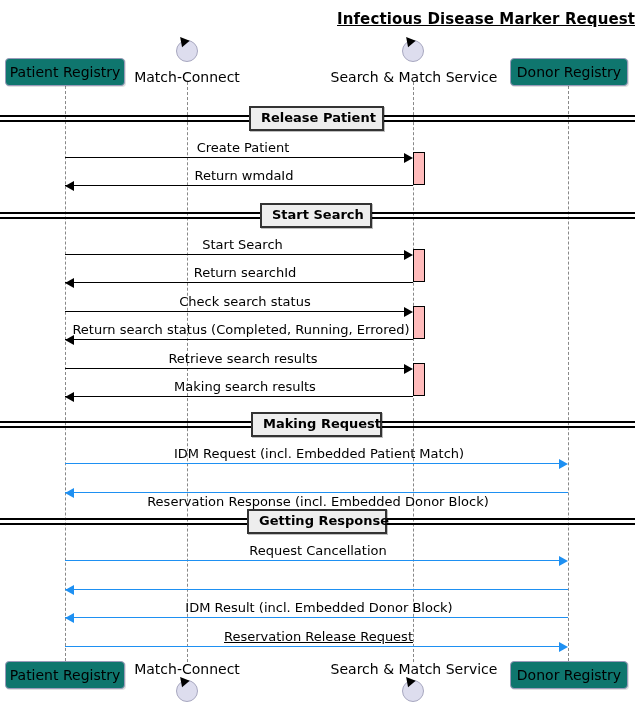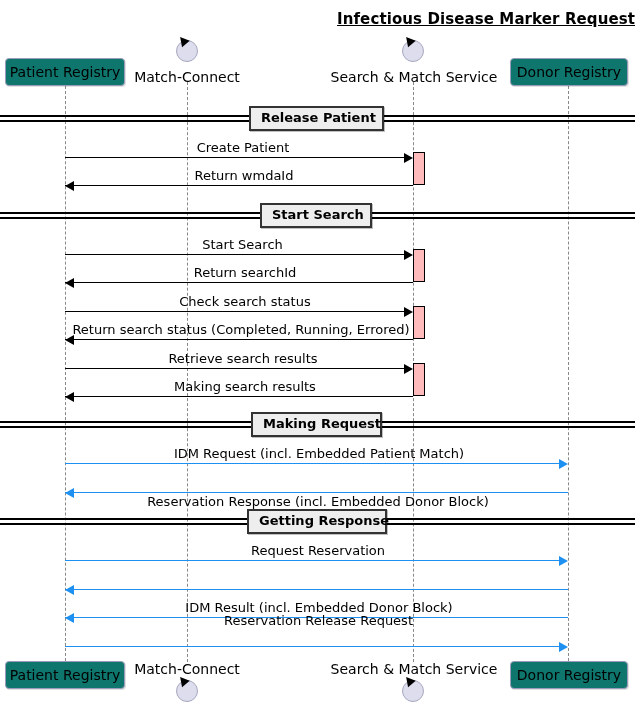--- a/index.html
+++ b/index.html
@@ -259,35 +259,35 @@
   <div class="msg-line blue" style="left:65px; top:492px; width:503px;"></div>
   <div class="msg-head blue-left" style="left:65px; top:488px;"></div>
 
   <div class="sep-line" style="top:518px;"></div>
   <div class="sep-line" style="top:523px;"></div>
   <div class="sep-label" style="left:247px; top:509px; width:140px;">
     <span>Getting Response</span>
   </div>
 
   <div class="msg-label" style="left:238px; top:543px; width:160px;">
-    <span>Request Reservation</span>
+    <span>Request Cancellation</span>
   </div>
   <div class="msg-line blue" style="left:65px; top:560px; width:499px;"></div>
   <div class="msg-head blue-right" style="left:559px; top:556px;"></div>
 
   <div class="msg-line blue" style="left:65px; top:589px; width:503px;"></div>
   <div class="msg-head blue-left" style="left:65px; top:585px;"></div>
 
   <div class="msg-label" style="left:177px; top:600px; width:284px;">
     <span>IDM Result (incl. Embedded Donor Block)</span>
   </div>
   <div class="msg-line blue" style="left:65px; top:617px; width:503px;"></div>
   <div class="msg-head blue-left" style="left:65px; top:613px;"></div>
 
-  <div class="msg-label" style="left:211px; top:613px; width:215px;">
+  <div class="msg-label" style="left:211px; top:629px; width:215px;text-decoration:underline;">
     <span>Reservation Release Request</span>
   </div>
   <div class="msg-line blue" style="left:65px; top:646px; width:499px;"></div>
   <div class="msg-head blue-right" style="left:559px; top:642px;"></div>
 
   <div class="participant-box" style="left:5px; top:661px; width:120px;">
     <span>Patient Registry</span>
   </div>
 
   <div class="ctrl-label" style="left:129px; top:661px; width:116px;">

